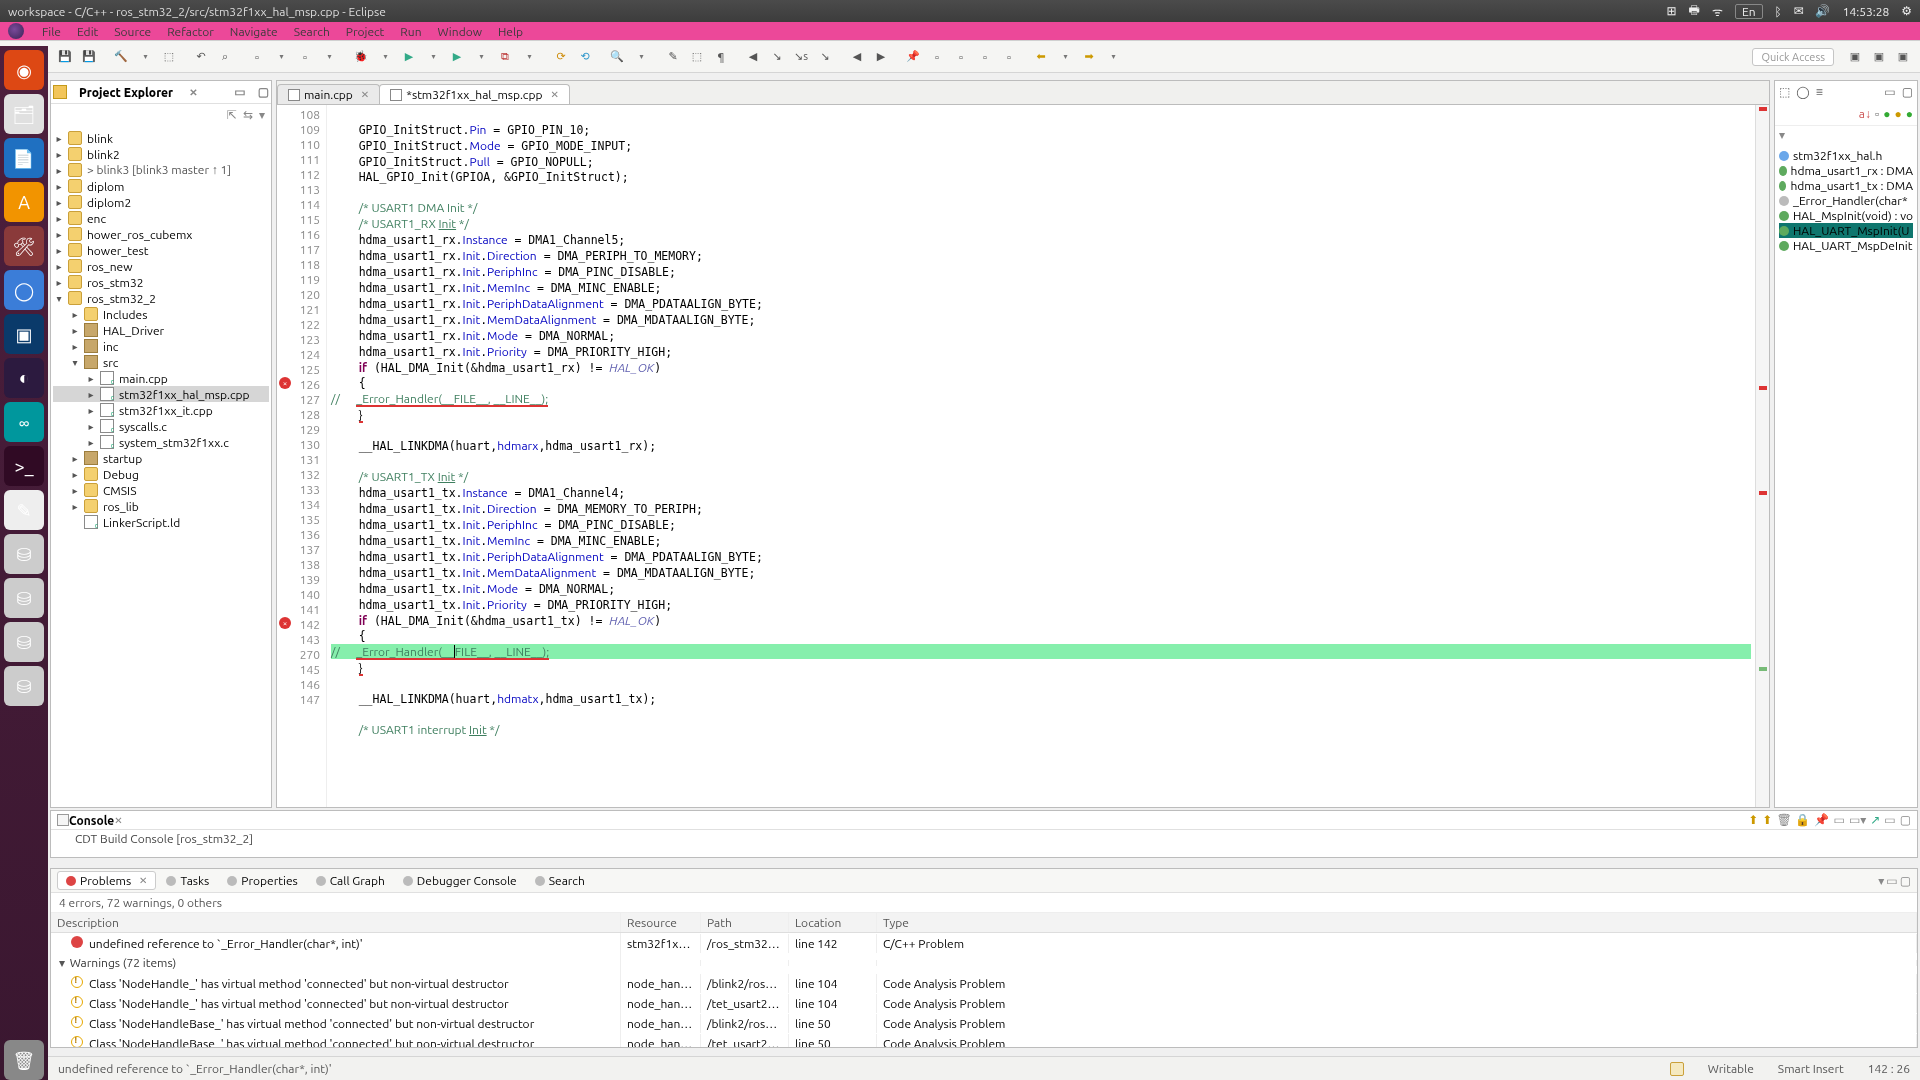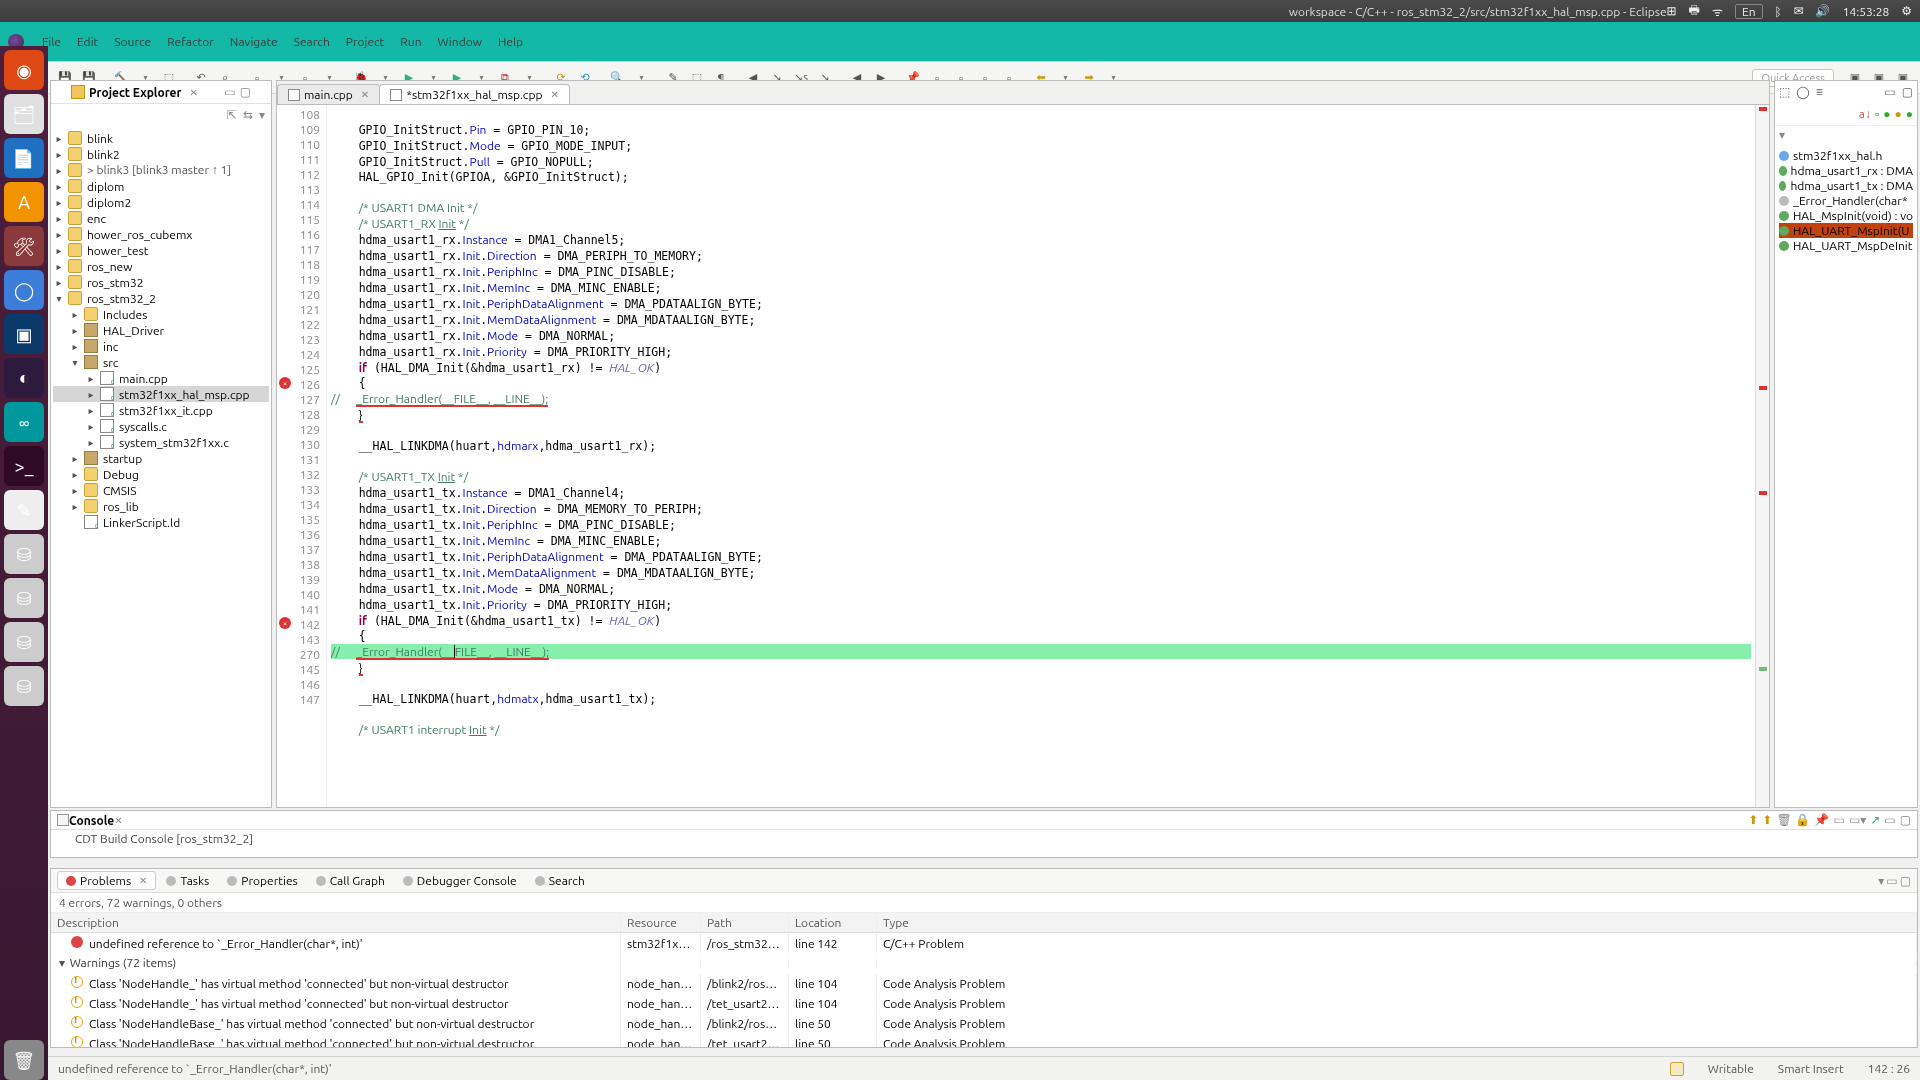--- a/index.html
+++ b/index.html
@@ -1,24 +1,24 @@
 <!DOCTYPE html>
 <html><head>
 <meta charset="utf-8">
 <style>
 * { margin: 0; padding: 0; box-sizing: border-box; font-family: "Ubuntu", "Segoe UI", sans-serif; font-size: 12px; }
 body { background: #f0f0f0; width: 1920px; height: 1080px; overflow: hidden; position: relative; }
 
 
-.sys-titlebar { height: 22px; background: linear-gradient(#4b4b4b,#3c3c3c); color: #ddd; display: flex; align-items: center; padding: 0 8px; font-size: 12px; justify-content: flex-end; }
+.sys-titlebar { height: 22px; background: linear-gradient(#4b4b4b,#3c3c3c); color: #ddd; display: flex; align-items: center; padding: 0 8px; font-size: 12px; justify-content: space-between; }
 .sys-titlebar .right { display:flex; align-items:center; gap:12px; color:#eee;}
 .sys-titlebar .right span { font-size:12px;}
 
 
-.menubar { height: 40px; background: #14b8a6; display: flex; align-items: center; padding: 0 8px; gap: 4px; border-bottom:1px solid #d0d0d0;}
+.menubar { height: 19px; background: #ec4899; display: flex; align-items: center; padding: 0 8px; gap: 4px; border-bottom:1px solid #d0d0d0;}
 .menubar .eclipse-icon { width:16px; height:16px; background: radial-gradient(circle at 40% 40%, #7a4a9a, #3b2255); border-radius:50%; margin-right:6px;}
 .menubar .mitem { padding: 3px 8px; color:#3b3b3b; cursor:default;}
 
 
 .toolbar { height: 32px; background: #f5f5f3; border-bottom:1px solid #d5d5d5; display:flex; align-items:center; padding:0 6px; gap:2px;}
 .tbtn { width:22px; height:22px; border:1px solid transparent; border-radius:3px; display:flex; align-items:center; justify-content:center; font-size:11px; color:#555;}
 .tsep{width:6px;}
 .quick-access { margin-left:auto; border:1px solid #c5c5c5; padding:2px 8px; color:#999; border-radius:3px; background:#fff; font-size:11px;}
 
 
@@ -29,21 +29,21 @@
 .licon.eclipse{background:#2c1a3f;} .licon.arduino{background:#00979d;} .licon.term{background:#300a24;}
 
 
 .workarea { position:absolute; left:48px; right:0; top:78px; bottom:24px; display:flex; flex-direction:column;}
 
 
 .center-row { flex:1; display:flex; min-height:0;}
 
 
 .pview { width:222px; border:1px solid #bcbcbc; margin:2px; background:#fff; display:flex; flex-direction:column;}
-.pview-header{display:flex;align-items:center; padding:4px 20px; gap:4px; background:#fff; border-bottom:1px solid #e0e0e0;}
+.pview-header{display:flex;align-items:center; padding:4px 2px; gap:12px; background:#fff; border-bottom:1px solid #e0e0e0;font-weight:bold;}
 .pview-header .ticon{width:14px;height:14px;background:#f2c55a;border:1px solid #c49a1a;}
 .pview-header .close-x{margin-left:4px;color:#888;font-size:10px;}
 .pview-toolbar{height:22px;display:flex;align-items:center;justify-content:flex-end;padding:0 6px;gap:6px;color:#888;}
 .ptree{flex:1;overflow:auto;padding:4px 2px;}
 .tnode{display:flex;align-items:center;padding:1px 0;white-space:nowrap;}
 .tnode .twisty{width:12px;text-align:center;color:#555;font-size:10px;}
 .tnode .ficon{width:14px;height:14px;margin:0 3px;display:inline-block;}
 .ficon.folder{background:#f4d06f;border:1px solid #caa03a;border-radius:2px;}
 .ficon.src{background:#c7a76a;border:1px solid #9c7d3d;}
 .ficon.cfile{background:#fff;border:1px solid #8a8a8a;position:relative;}
@@ -72,21 +72,21 @@
 .code .err-uline{border-bottom:2px solid #d33;}
 .code .active-line{background:#86efac;display:inline-block;width:100%;}
 .overview-ruler{width:14px;background:#f5f5f5;border-left:1px solid #ddd;position:relative;}
 .overview-ruler .mark{position:absolute;width:8px;height:4px;left:3px;}
 
 
 .outline{width:144px;border:1px solid #bcbcbc;margin:2px;background:#fff;display:flex;flex-direction:column;}
 .outline .oheader{height:22px;display:flex;align-items:center;gap:6px;padding:0 4px;color:#666;}
 .outline .olist{padding:4px;}
 .outline .oitem{display:flex;align-items:center;gap:4px;padding:1px 0;white-space:nowrap;overflow:hidden;text-overflow:ellipsis;}
-.outline .oitem.sel{background:#c2410c;}
+.outline .oitem.sel{background:#0f766e;}
 .oi{width:10px;height:10px;border-radius:50%;display:inline-block;}
 .oi.blue{background:#6aa7ea;} .oi.green{background:#5eaa5e;}
 .oi.gray{background:#bbb;}
 
 
 .console-panel{height:48px;border:1px solid #bcbcbc;margin:0 2px 2px 2px;background:#fff;display:flex;flex-direction:column;}
 .console-tab{display:flex;align-items:center;padding:2px 6px;border-bottom:1px solid #e0e0e0;}
 .console-tab .ticon{width:12px;height:12px;background:#f5f5f5;border:1px solid #999;}
 .console-tab .x{color:#888;font-size:10px;}
 .console-tab .ctoolbar{margin-left:auto;display:flex;gap:4px;color:#888;}

